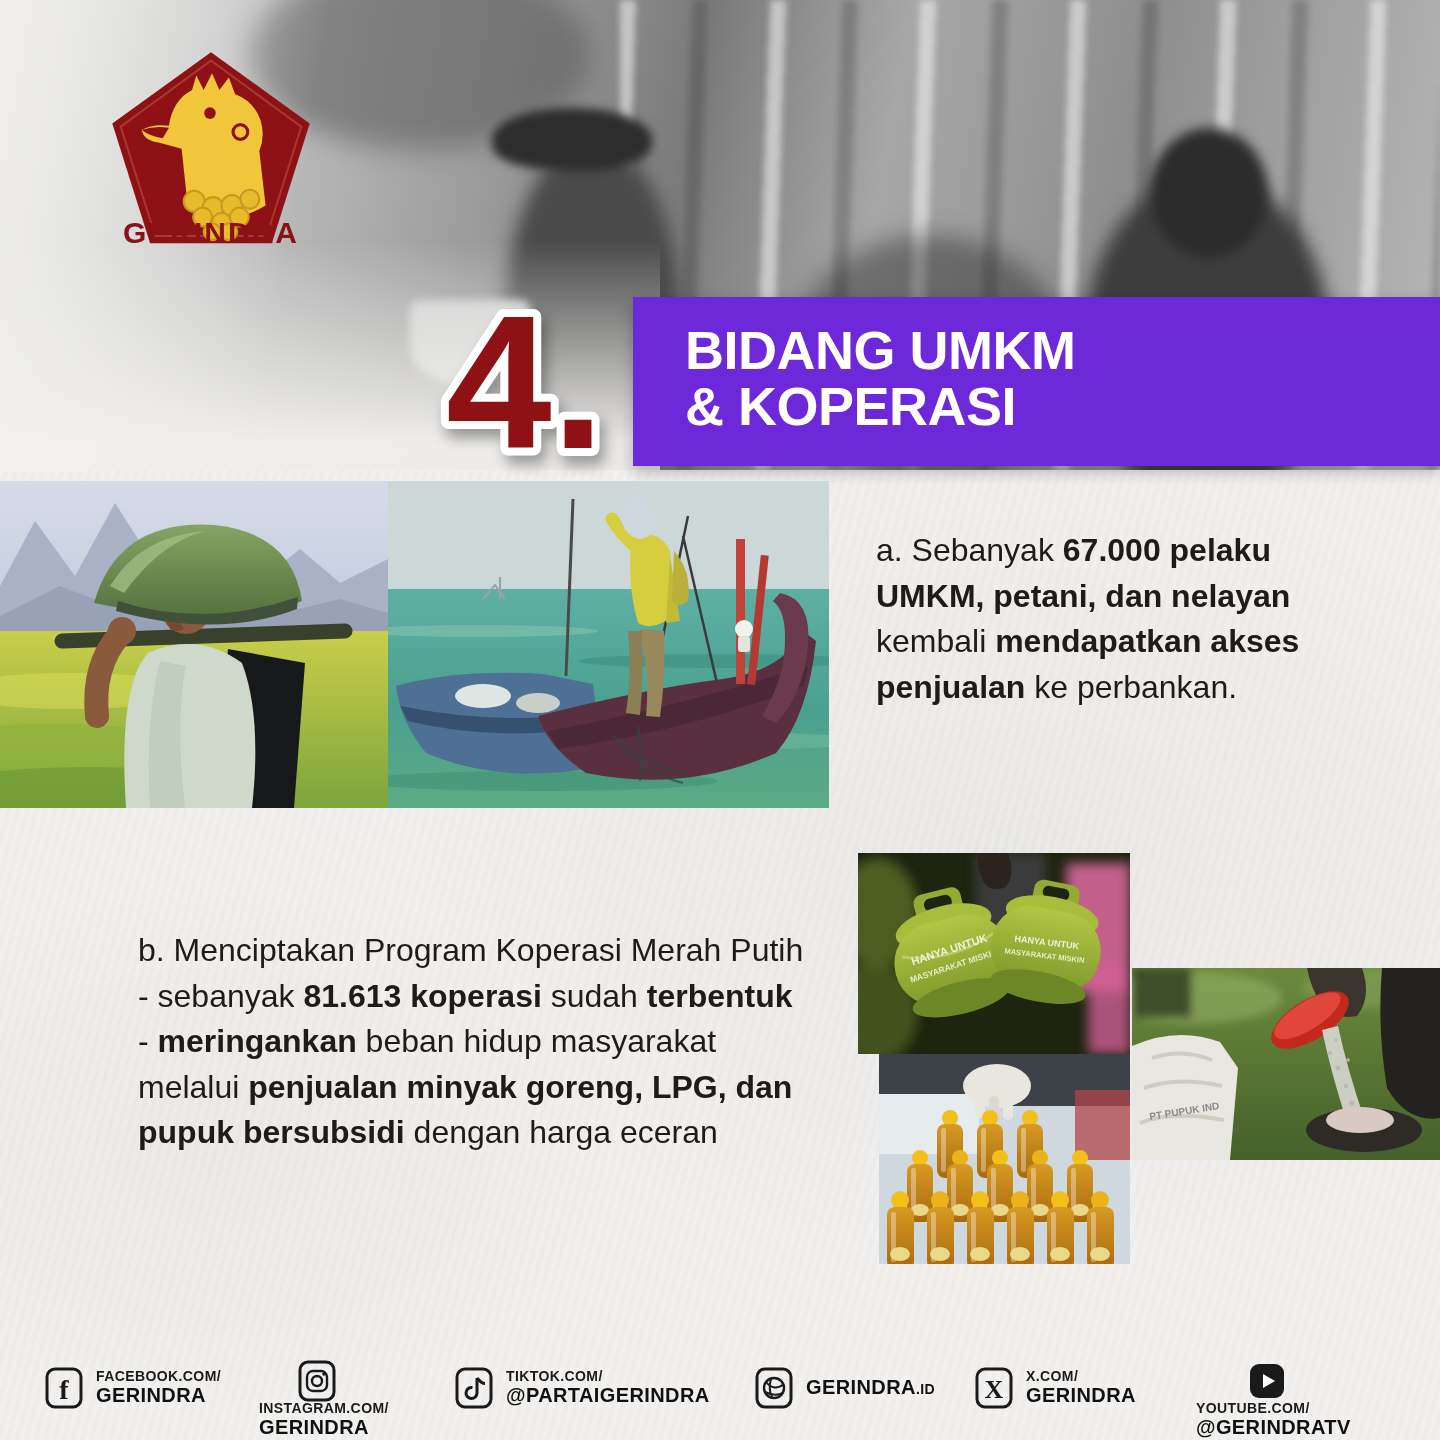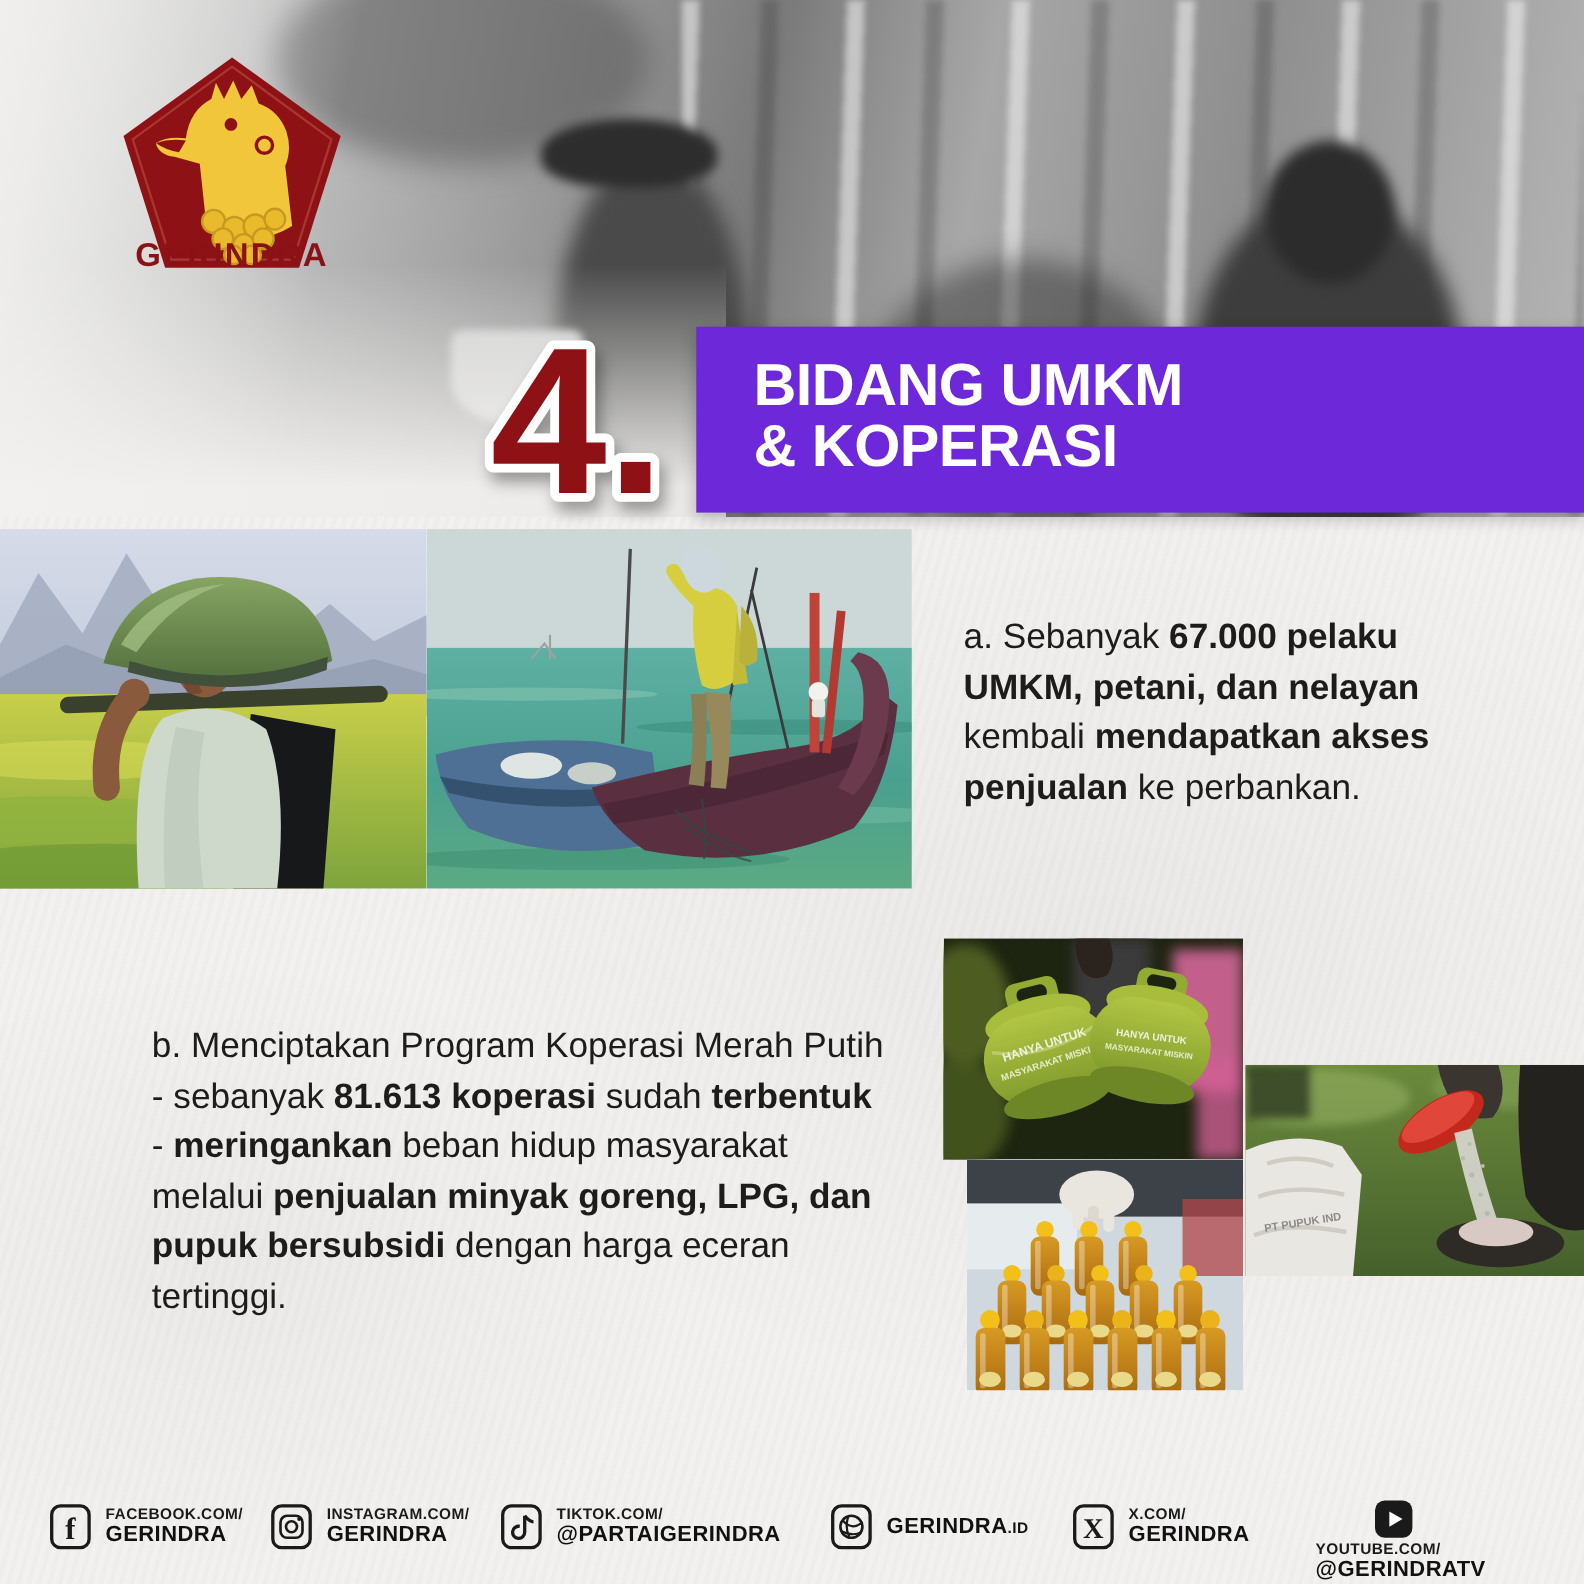--- a/index.html
+++ b/index.html
@@ -53,31 +53,31 @@
     letter-spacing:-.5px;padding-left:52px;}
   .banner .t1{padding-top:25px;}
 
   
   .photo{overflow:hidden;}
   .photo svg{display:block;}
 
   
   .rich{color:#1d1c1a;font-size:32px;line-height:45.5px;}
   .rich .b{font-weight:700;}
-  .text-a{left:876px;top:556px;width:530px;}
+  .text-a{left:876px;top:528px;width:530px;}
   .text-b{left:138px;top:928px;width:720px;}
 
   
   .footer-item{top:1360px;height:56px;display:flex;align-items:center;}
   .fi-icon{width:38px;height:42px;flex:0 0 auto;}
   .fi-text{margin-left:13px;display:flex;flex-direction:column;justify-content:center;}
   .fi-small{font-size:14px;font-weight:700;letter-spacing:.4px;color:#1a1a1a;line-height:13px;}
   .fi-big{font-size:20px;font-weight:800;letter-spacing:.4px;color:#111111;line-height:24px;}
   .fi-suffix{font-size:14px;font-weight:700;vertical-align:baseline;}
-  .f1{left:45px;} .f2{left:246px;} .f3{left:455px;}
+  .f1{left:45px;} .f2{left:246px;flex-direction:column;} .f3{left:455px;}
   .f4{left:755px;} .f5{left:975px;} .f6{left:1183px;flex-direction:column;}
 </style>
 </head>
 <body>
 
 <div class="abs header-photo photo">
   <div class="sil sil-trees"></div>
   <div class="market-bars"></div>
   <div class="sil sil-farmer-body"></div>
   <div class="sil sil-farmer-hat"></div>
@@ -225,21 +225,20 @@
   <div class="line"><span>kembali </span><span class="b">mendapatkan akses</span></div>
   <div class="line"><span class="b">penjualan</span><span> ke perbankan.</span></div>
 </div>
 
 <div class="abs rich text-b">
   <div class="line"><span>b. Menciptakan Program Koperasi Merah Putih</span></div>
   <div class="line"><span>- sebanyak </span><span class="b">81.613 koperasi</span><span> sudah </span><span class="b">terbentuk</span></div>
   <div class="line"><span>- </span><span class="b">meringankan</span><span> beban hidup masyarakat</span></div>
   <div class="line"><span>melalui </span><span class="b">penjualan minyak goreng, LPG, dan</span></div>
   <div class="line"><span class="b">pupuk bersubsidi</span><span> dengan harga eceran</span></div>
-  <div class="line"><span>tertinggi.</span></div>
 </div>
 
 <div class="abs photo" style="left:858px;top:853px;width:272px;height:201px;">
   <svg width="272" height="201" viewBox="0 0 272 201">
     <defs>
       <linearGradient id="lpgG" x1="0" y1="0" x2="0" y2="1">
         <stop offset="0" stop-color="#b2c544"></stop>
           <stop offset="1" stop-color="#7d982b"></stop>
       </linearGradient>
       <filter id="blur6">

